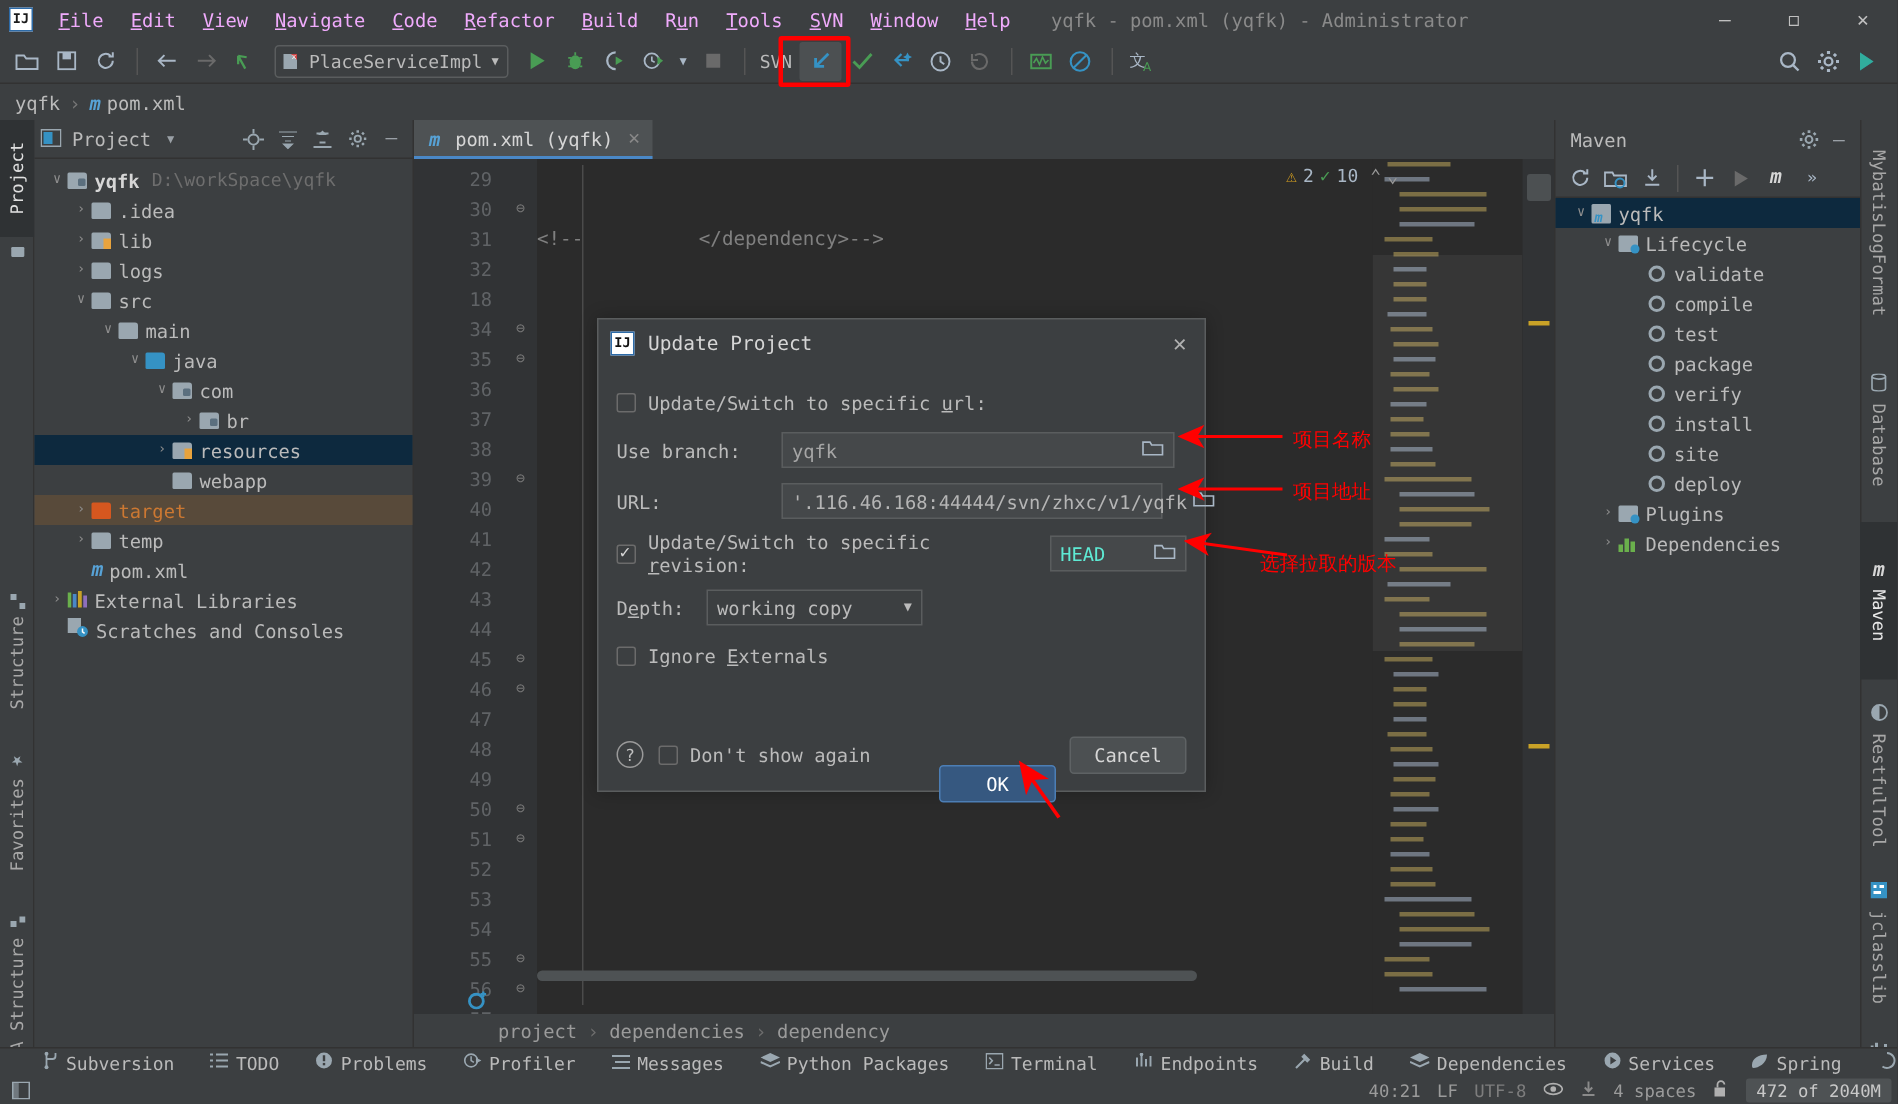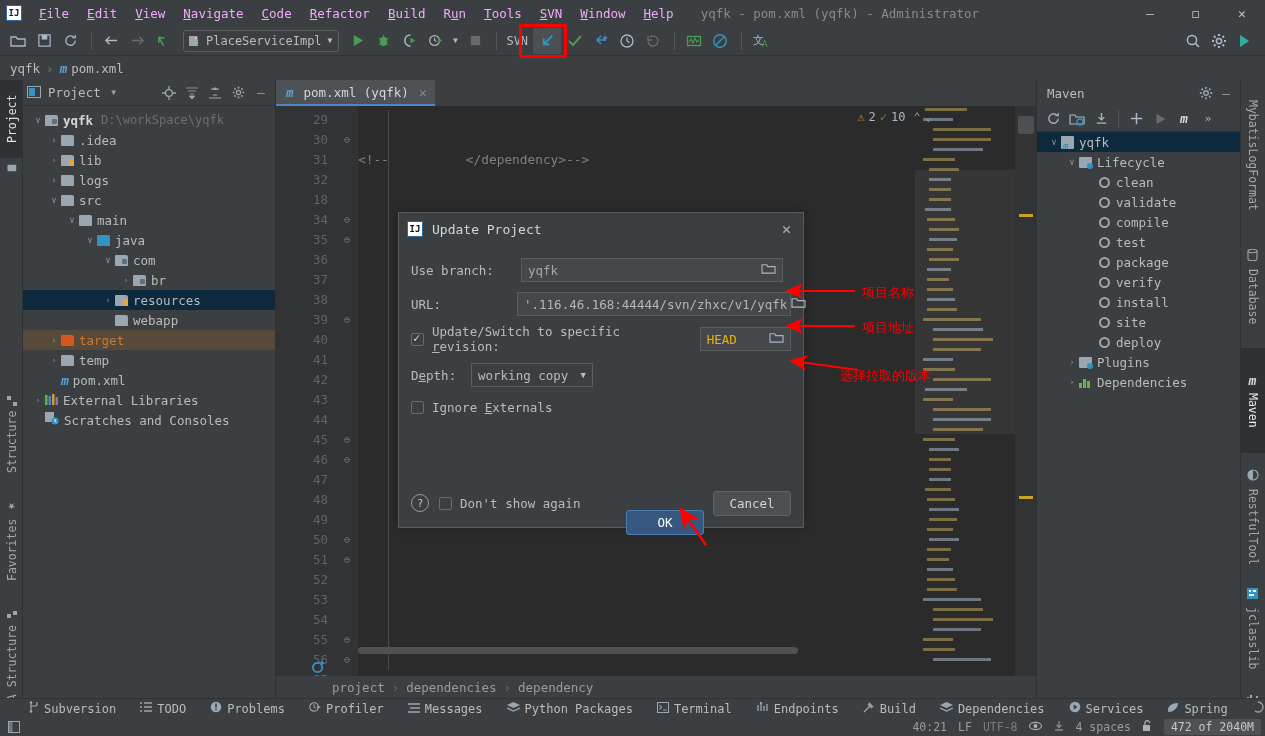--- a/index.html
+++ b/index.html
@@ -925,24 +925,20 @@
         <span class="m-proj-ic"></span>
         <span>yqfk</span>
       </div>
       <div class="mnode" style="padding-left:28px">
         <span class="arrow">∨</span>
         <span class="mvnfolder"></span>
         <span>Lifecycle</span>
       </div>
       <div class="mnode" style="padding-left:62px">
         <span class="gear"></span>
-        <span>clean</span>
-      </div>
-      <div class="mnode" style="padding-left:62px">
-        <span class="gear"></span>
         <span>validate</span>
       </div>
       <div class="mnode" style="padding-left:62px">
         <span class="gear"></span>
         <span>compile</span>
       </div>
       <div class="mnode" style="padding-left:62px">
         <span class="gear"></span>
         <span>test</span>
       </div>
@@ -1035,61 +1031,65 @@
 
   <div class="dlg-shadow"></div>
   <div class="dialog">
     <div class="dlg-title">
       <div class="dlg-ij">IJ</div>
       <span>Update Project</span>
       <span class="dlg-close">✕</span>
     </div>
     <div class="dlg-body">
 
+      <div class="row">
+        <span class="cbox"></span>
+        <span class="lbl">Update/Switch to specific <u>u</u>rl:</span>
+      </div>
 
       <div class="row" style="height:34px">
         <span class="lbl" style="width:110px">Use branch:</span>
         <span class="field" style="width:262px">
           <span>yqfk</span>
           <span class="browse">
             <svg width="15" height="13" viewBox="0 0 16 14">
                 <path d="M1 3h5l1.2 2H15v7H1z" fill="none" stroke="#a9b7c6" stroke-width="1.2"></path>
               </svg>
           </span>
         </span>
       </div>
 
       <div class="row" style="height:34px">
         <span class="lbl" style="width:110px">URL:</span>
-        <span class="field" style="width:274px">
+        <span class="field" style="width:254px">
           <span style="color:#b5b5b5">'.116.46.168:44444/svn/zhxc/v1/yqfk</span>
           <span class="browse">
             <svg width="15" height="13" viewBox="0 0 16 14">
                 <path d="M1 3h5l1.2 2H15v7H1z" fill="none" stroke="#a9b7c6" stroke-width="1.2"></path>
               </svg>
           </span>
         </span>
       </div>
 
       <div class="row" style="height:36px">
         <span class="cbox checked"></span>
         <span class="lbl">Update/Switch to specific <u>r</u>evision:</span>
         <span class="field" style="width:93px;margin-left:10px">
-          <span style="color:#eab308">HEAD</span>
+          <span style="color:#5eead4">HEAD</span>
           <span class="browse">
             <svg width="15" height="13" viewBox="0 0 16 14">
                 <path d="M1 3h5l1.2 2H15v7H1z" fill="none" stroke="#a9b7c6" stroke-width="1.2"></path>
               </svg>
           </span>
         </span>
       </div>
 
       <div class="row" style="height:36px">
         <span class="lbl" style="width:60px">D<u>e</u>pth:</span>
-        <span class="sel-box" style="width:122px">
+        <span class="sel-box" style="width:144px">
           <span>working copy</span>
           <span class="caret">▼</span>
         </span>
       </div>
 
 
       <div class="row" style="height:28px">
         <span class="cbox"></span>
         <span class="lbl">Ignore <u>E</u>xternals</span>
       </div>

